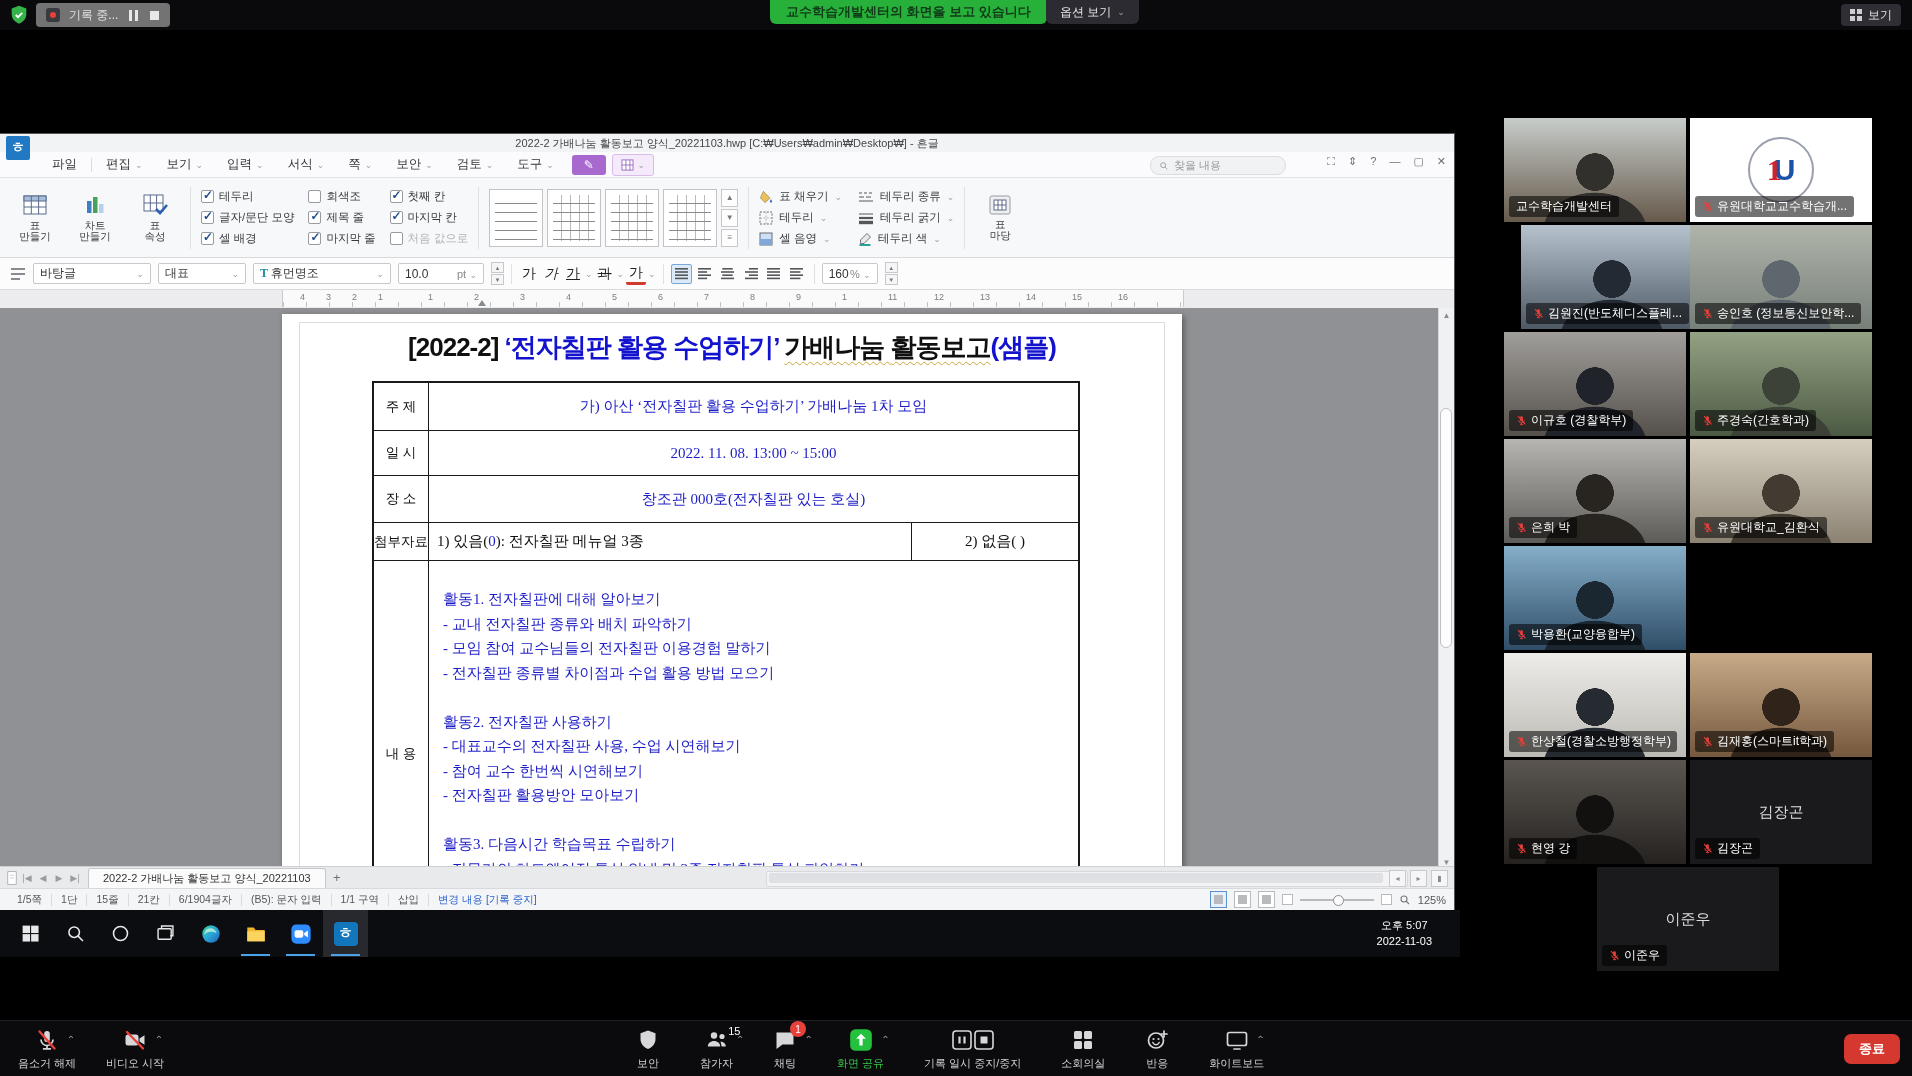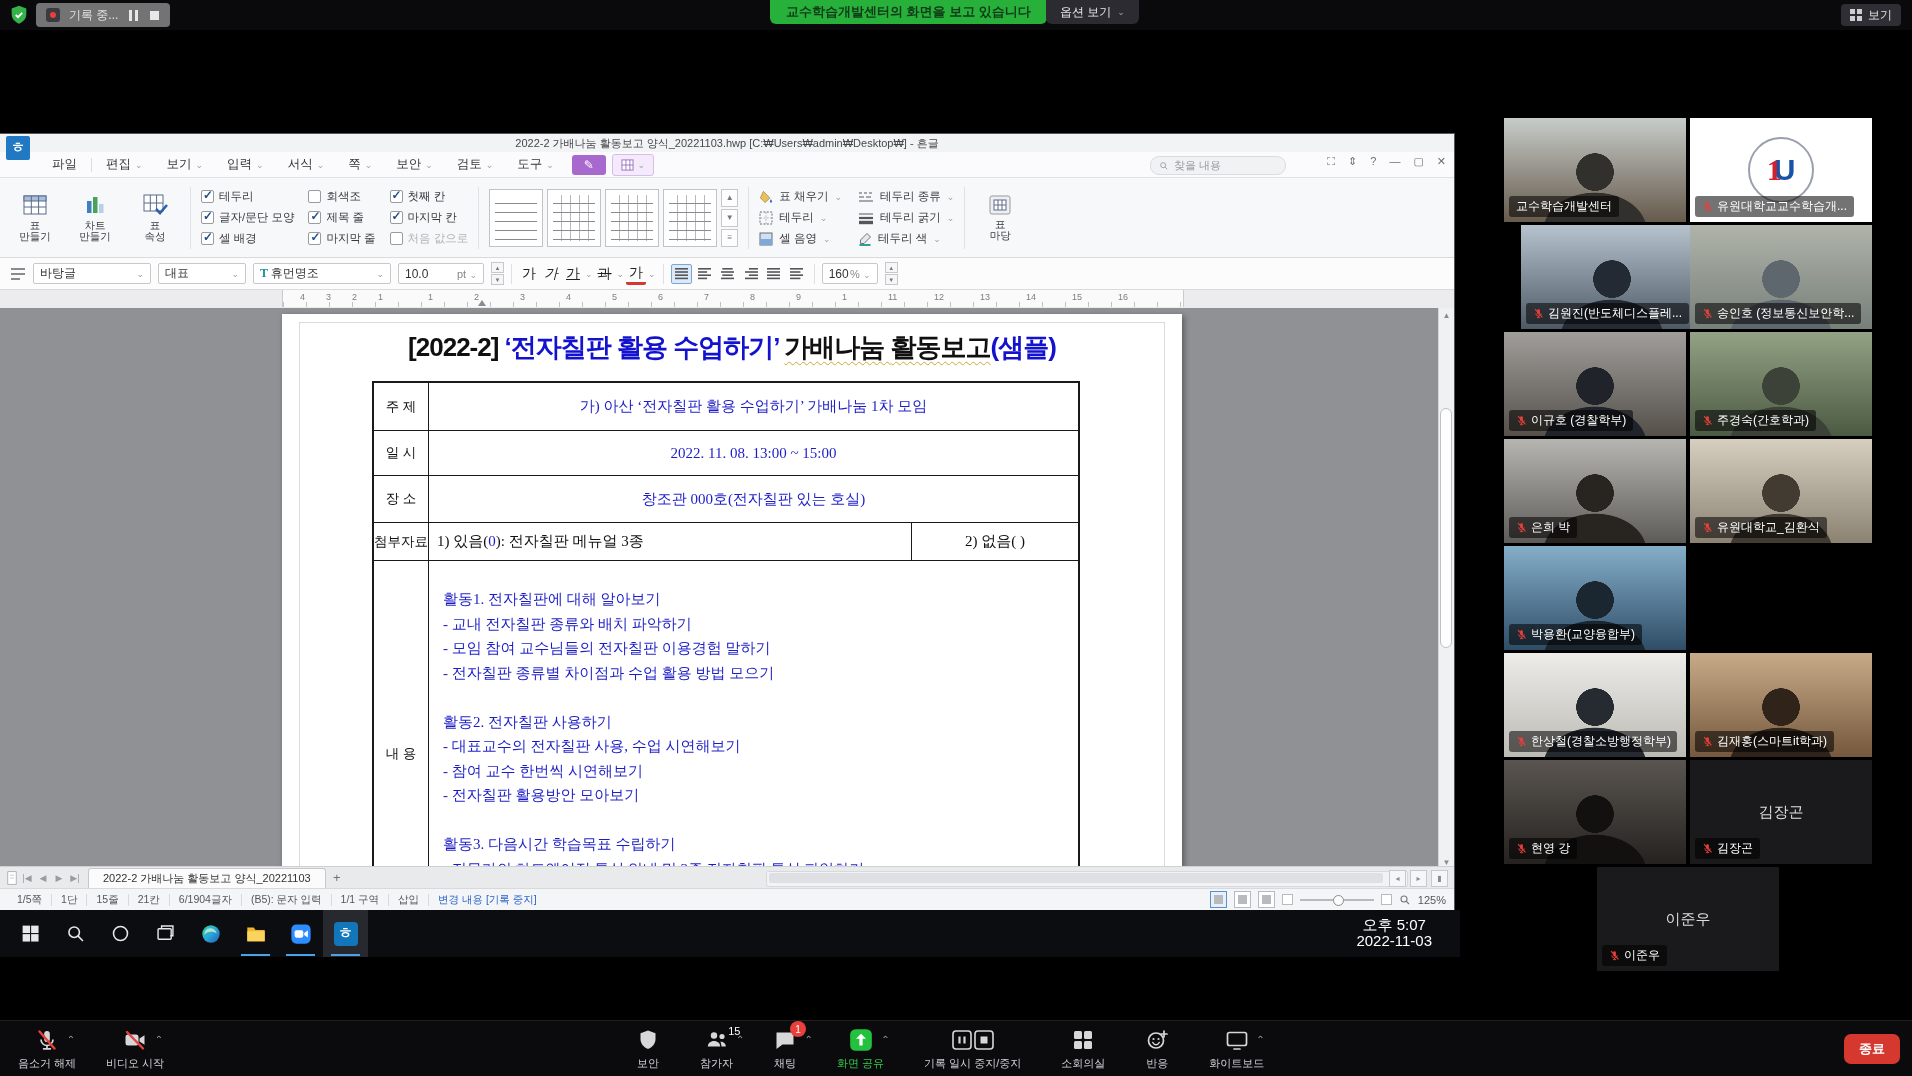--- a/index.html
+++ b/index.html
@@ -142,21 +142,21 @@
   #zs-track{width:74px;height:2px;background:#b9babe;position:relative;cursor:pointer;}
   #zs-knob{position:absolute;left:33px;top:-4px;width:9px;height:9px;border:1px solid #8a8b8f;border-radius:50%;background:#fdfdfd;}
   .zs-end{width:9px;height:9px;border:1px solid #b9babe;background:#fff;cursor:pointer;}
   
   #taskbar{position:absolute;left:0;top:910px;width:1460px;height:47px;background:#0c0d10;z-index:10;}
   .tk-btn{position:absolute;top:0;width:45px;height:47px;display:flex;align-items:center;justify-content:center;cursor:pointer;}
   .tk-btn.hl{background:#27292e;}
   .tk-under{position:absolute;bottom:1px;left:8px;right:8px;height:2px;background:#4aa3e8;}
   .hwp-tile{width:24px;height:24px;background:#1276bc;border-radius:4px;color:#fff;font-weight:bold;font-size:15px;
     display:flex;align-items:center;justify-content:center;}
-  #clock{position:absolute;right:28px;top:7px;text-align:center;color:#fff;font-size:15px;line-height:16px;}
+  #clock{position:absolute;right:28px;top:7px;text-align:center;color:#fff;font-size:11px;line-height:16px;}
   
   #controlbar{position:absolute;left:0;top:1020px;width:1912px;height:56px;background:#0b0b0e;border-top:1px solid #202024;z-index:60;}
   #ctrl-left{position:absolute;left:18px;top:5px;display:flex;gap:30px;}
   #ctrl-center{position:absolute;left:636px;top:5px;display:flex;gap:40px;}
   .ctrl{display:flex;flex-direction:column;align-items:center;cursor:pointer;position:relative;}
   .ctrl .icon-wrap{height:28px;display:flex;align-items:center;justify-content:center;position:relative;}
   .ctrl .clabel{font-size:11px;color:#cfd0d3;margin-top:2px;white-space:nowrap;}
   .ctrl.accent .clabel{color:#35c948;}
   .ctrl .up-caret{position:absolute;right:-16px;top:8px;color:#9a9a9f;font-size:10px;}
   .count-badge{position:absolute;right:-12px;top:-1px;color:#fff;font-size:11px;}

